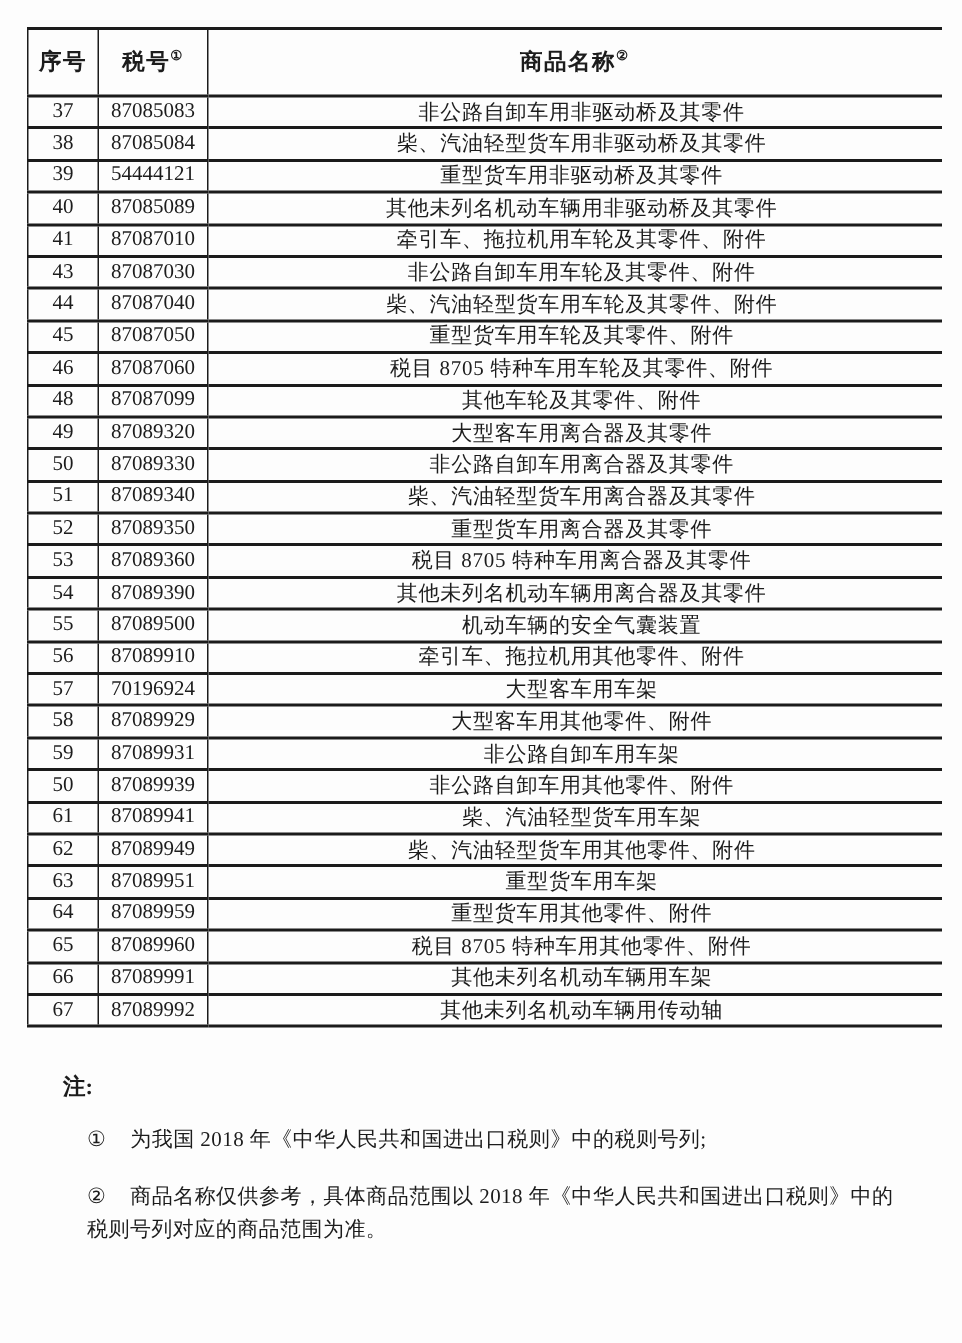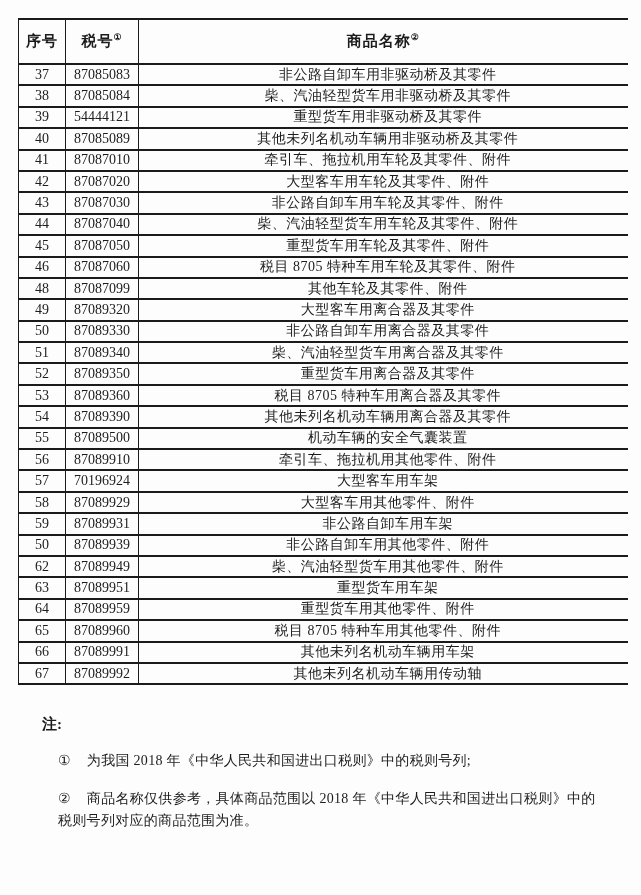--- a/index.html
+++ b/index.html
@@ -137,25 +137,20 @@
           <td>87085089</td>
           <td>其他未列名机动车辆用非驱动桥及其零件</td>
         </tr>
 
         <tr>
           <td>41</td>
           <td>87087010</td>
           <td>牵引车、拖拉机用车轮及其零件、附件</td>
         </tr>
 
-        <tr>
-          <td>42</td>
-          <td>87087020</td>
-          <td>大型客车用车轮及其零件、附件</td>
-        </tr>
 
         <tr>
           <td>43</td>
           <td>87087030</td>
           <td>非公路自卸车用车轮及其零件、附件</td>
         </tr>
 
         <tr>
           <td>44</td>
           <td>87087040</td>
@@ -246,20 +241,25 @@
           <td>87089931</td>
           <td>非公路自卸车用车架</td>
         </tr>
 
         <tr>
           <td>50</td>
           <td>87089939</td>
           <td>非公路自卸车用其他零件、附件</td>
         </tr>
 
+        <tr>
+          <td>61</td>
+          <td>87089941</td>
+          <td>柴、汽油轻型货车用车架</td>
+        </tr>
 
         <tr>
           <td>62</td>
           <td>87089949</td>
           <td>柴、汽油轻型货车用其他零件、附件</td>
         </tr>
 
         <tr>
           <td>63</td>
           <td>87089951</td>

